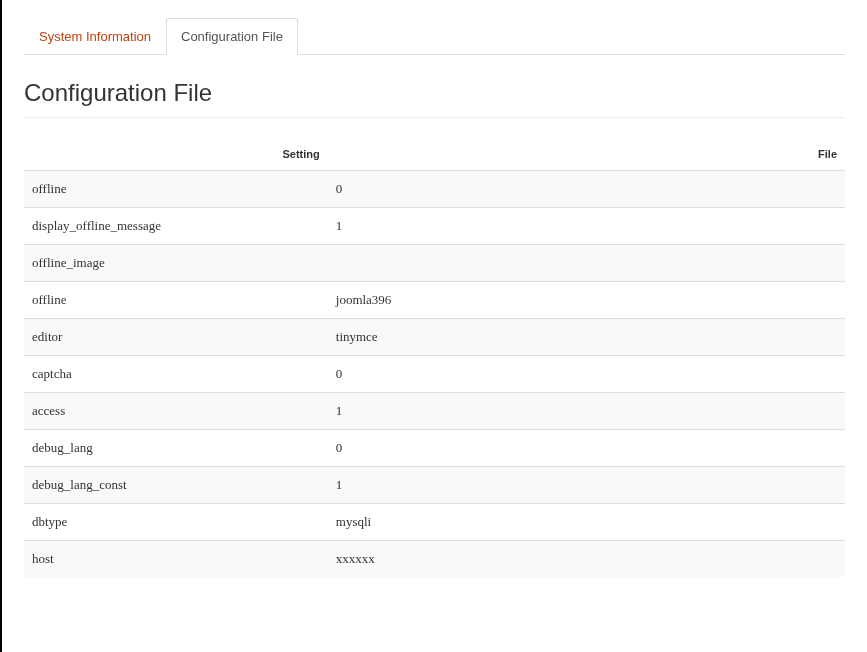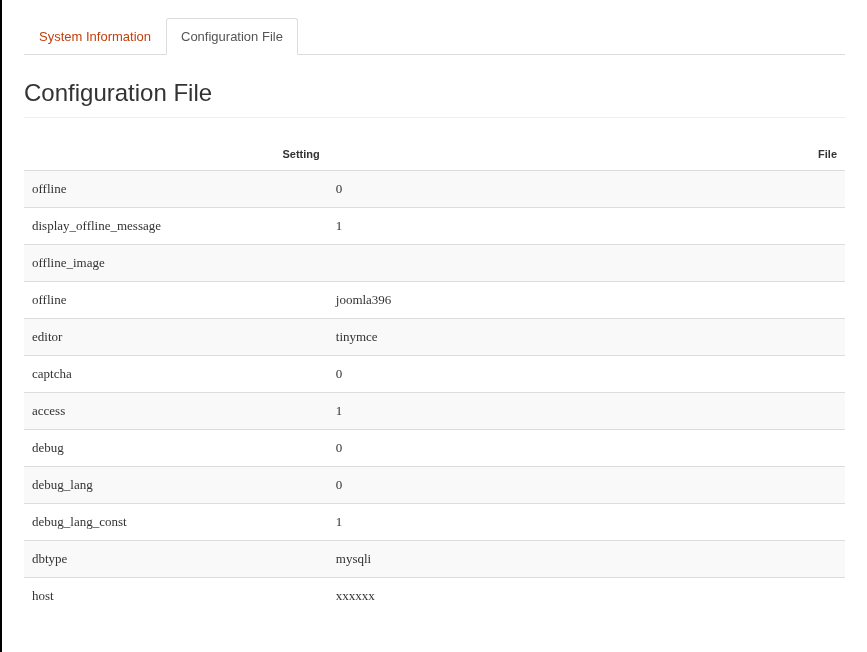--- a/index.html
+++ b/index.html
@@ -128,24 +128,20 @@
         </tr>
         <tr>
           <td class="col-setting">captcha</td>
           <td class="col-value">0</td>
         </tr>
         <tr>
           <td class="col-setting">access</td>
           <td class="col-value">1</td>
         </tr>
         <tr>
-          <td class="col-setting">debug</td>
-          <td class="col-value">0</td>
-        </tr>
-        <tr>
           <td class="col-setting">debug_lang</td>
           <td class="col-value">0</td>
         </tr>
         <tr>
           <td class="col-setting">debug_lang_const</td>
           <td class="col-value">1</td>
         </tr>
         <tr>
           <td class="col-setting">dbtype</td>
           <td class="col-value">mysqli</td>

